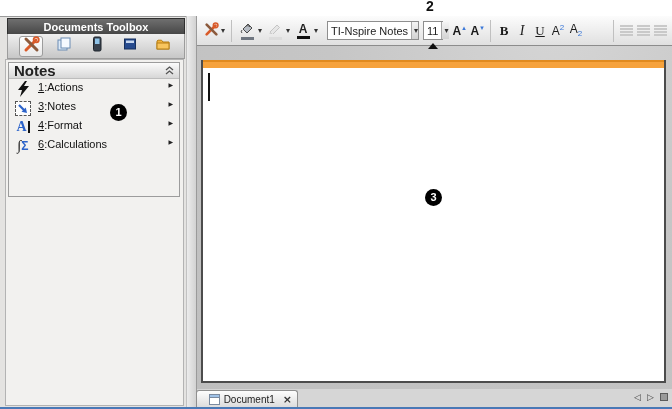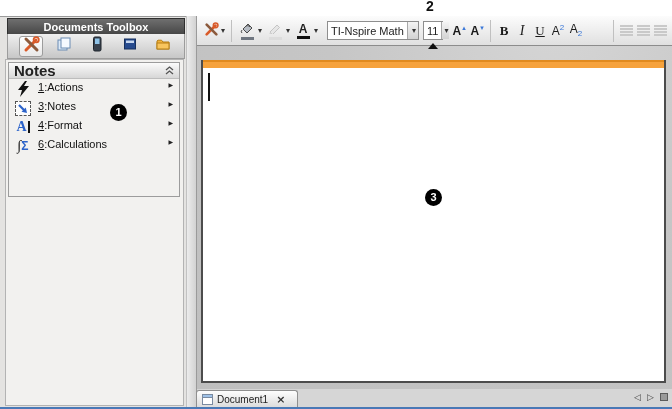--- a/index.html
+++ b/index.html
@@ -87,21 +87,21 @@
   #caret{position:absolute;left:5px;top:13px;width:2px;height:28px;background:#111;}
   .callout{position:absolute;width:17px;height:17px;border-radius:50%;background:#000;
     color:#fff;font-size:11px;font-weight:bold;text-align:center;line-height:17px;z-index:50;}
   #callout1{left:110px;top:104px;}
   #callout3{left:425px;top:189px;}
 
   
   #tabbar{position:absolute;left:197px;top:389px;width:475px;height:18px;background:#d6d6d6;}
   #doc-tab{position:absolute;left:196px;top:390px;width:102px;height:18px;
     background:linear-gradient(#fdfdfd,#dadada);border:1px solid #8f8f8f;border-bottom:none;
-    border-radius:3px 3px 0 0;display:flex;align-items:center;padding:0 5px;}
+    border-radius:3px 3px 0 0;display:flex;align-items:center;padding:0 5px;justify-content:flex-end;}
   #doc-tab .lbl{font-size:10px;color:#222;margin-left:4px;white-space:nowrap;}
   #doc-tab .close{margin-left:8px;font-size:11px;font-weight:bold;color:#333;line-height:10px;}
   #pager{position:absolute;left:634px;top:392px;display:flex;align-items:center;gap:6px;}
   .pager-arrow{font-size:9px;color:#444;line-height:10px;}
   .sorter-box{width:8px;height:8px;border:1px solid #5c5c5c;background:#9a9a9a;}
 </style>
 </head>
 <body>
 
 <div id="screen">
@@ -265,21 +265,21 @@
 
     <span class="tb-btn">
       <span class="colorbtn">
         <span style="font-weight:bold;font-size:12px;line-height:12px;color:#222;">A</span>
         <span class="colorbar" style="background:#111;"></span>
       </span>
       <span class="dd glyph">▾</span>
     </span>
 
     <span class="combo" style="width:92px;margin-left:7px;">
-      <span class="combo-label">TI-Nspire Math</span>
+      <span class="combo-label">TI-Nspire Notes</span>
       <span class="combo-btn">
           <span class="dd glyph">▾</span>
         </span>
     </span>
 
     <span class="combo" style="width:20px;margin-left:4px;">
       <span class="combo-label">11</span>
       <span class="combo-btn">
           <span class="dd glyph">▾</span>
         </span>

